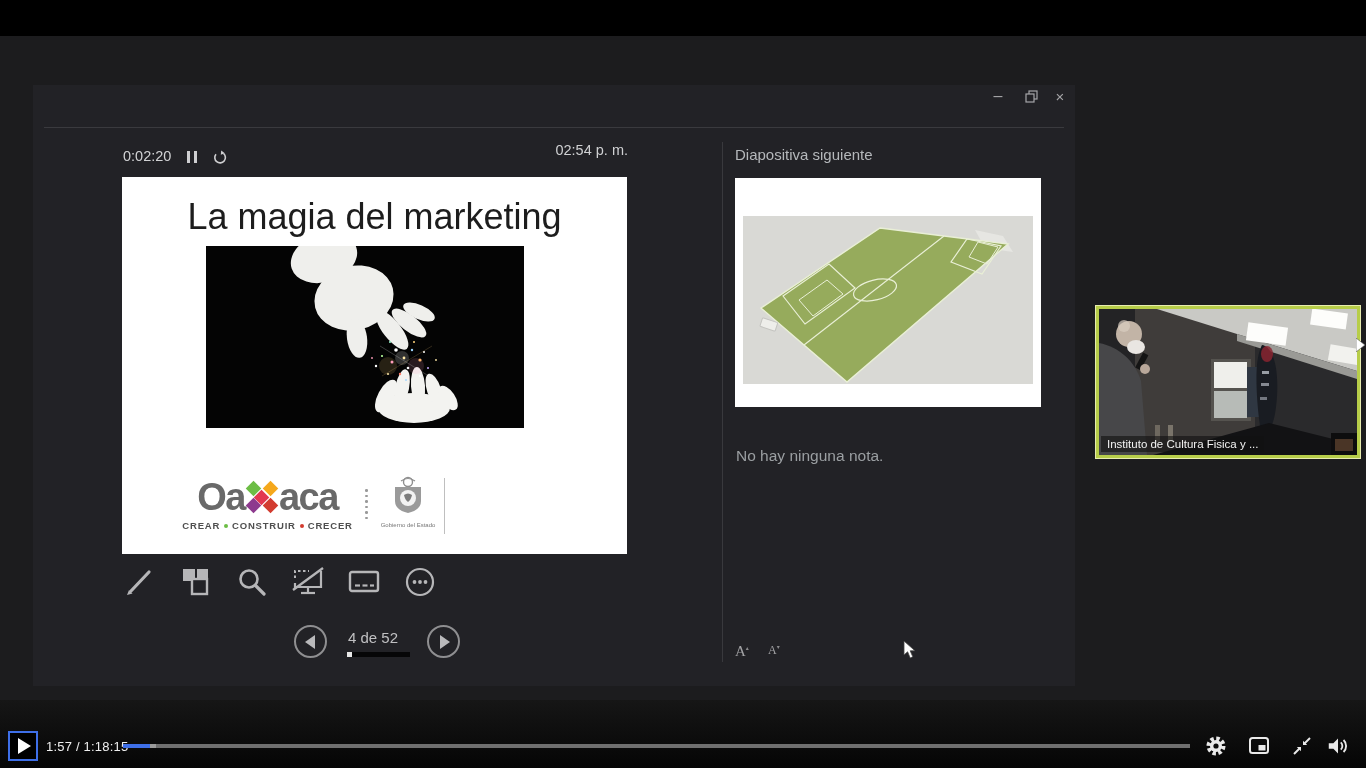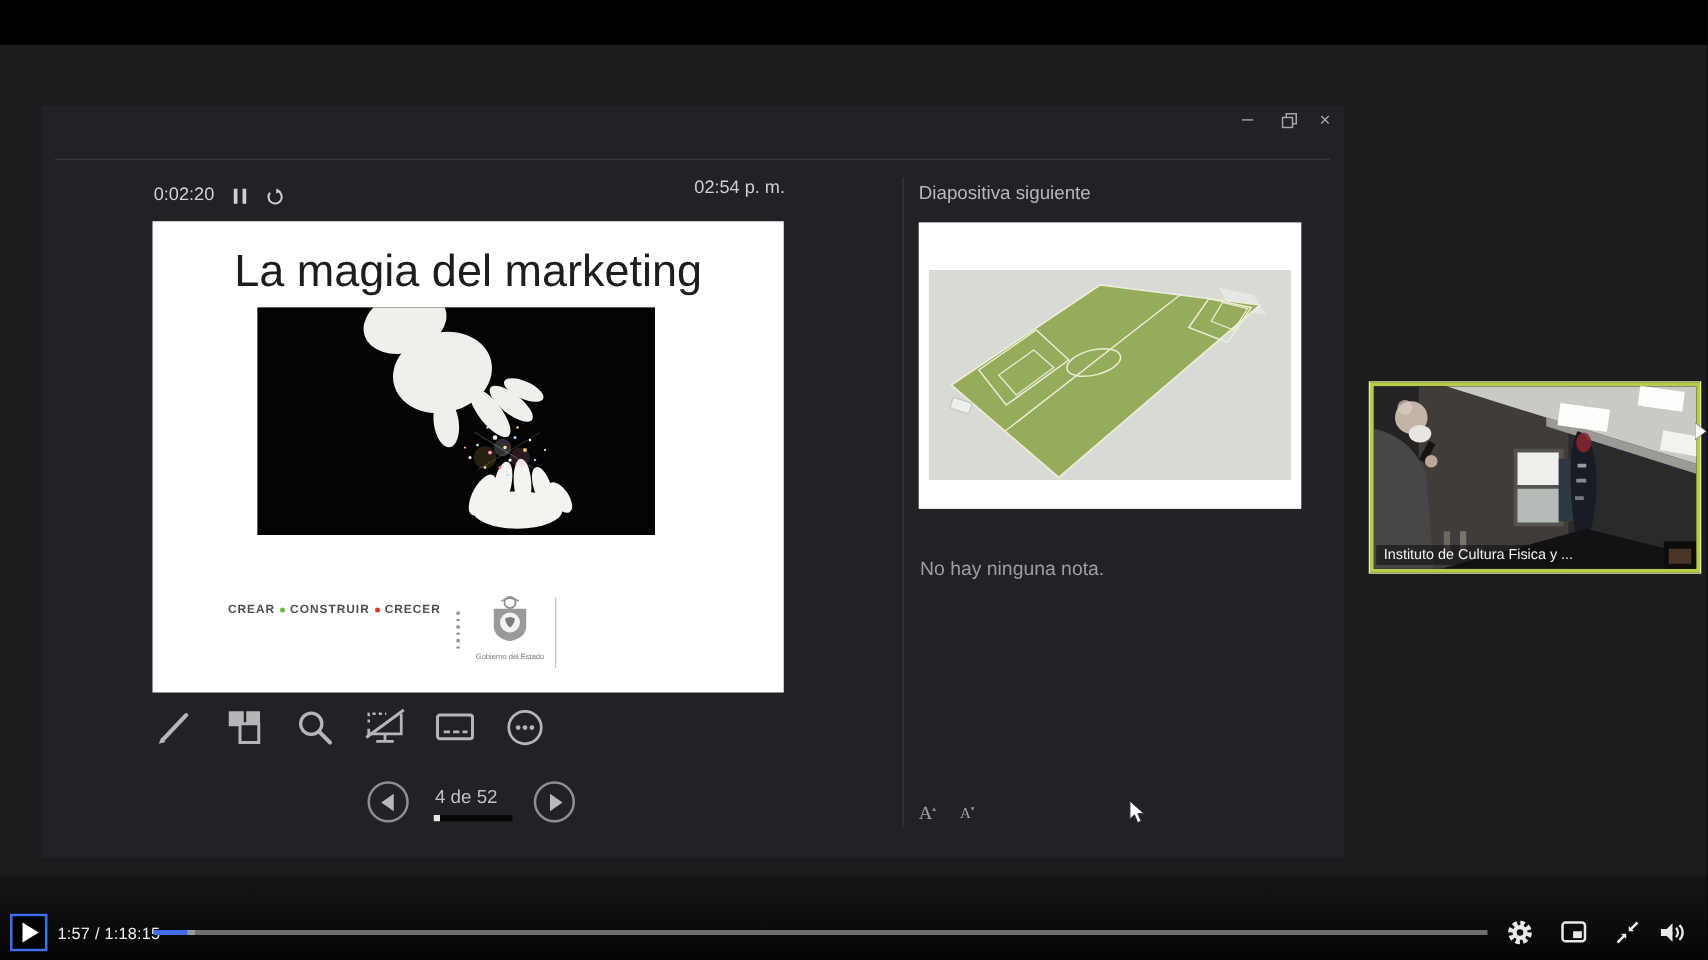--- a/index.html
+++ b/index.html
@@ -193,20 +193,31 @@
                 <circle cx="230" cy="114" r="0.9" fill="#ffe9a8"></circle>
               <circle cx="200" cy="134" r="0.9" fill="#9dd4ff"></circle>
                 <circle cx="214" cy="130" r="1.1" fill="#ffffff"></circle>
               <line x1="174" y1="100" x2="226" y2="132" stroke="#fff" stroke-width=".6" opacity=".35"></line>
               <line x1="226" y1="100" x2="176" y2="130" stroke="#ffd27a" stroke-width=".6" opacity=".3"></line>
             </g>
           </svg>
         </div>
 
         <div class="oax-block">
+          <div class="oax-word">
+            <span>Oa</span>
+            <span class="oax-x">
+                <i class="d1"></i>
+                <i class="d2"></i>
+                <i class="d3"></i>
+                <i class="d4"></i>
+                <i class="d5"></i>
+              </span>
+            <span>aca</span>
+          </div>
           <div class="oax-tagline">
             <span>CREAR</span>
               <span class="dot green"></span>
             <span>CONSTRUIR</span>
               <span class="dot red"></span>
             <span>CRECER</span>
           </div>
         </div>
 
         <div class="dots-col">

